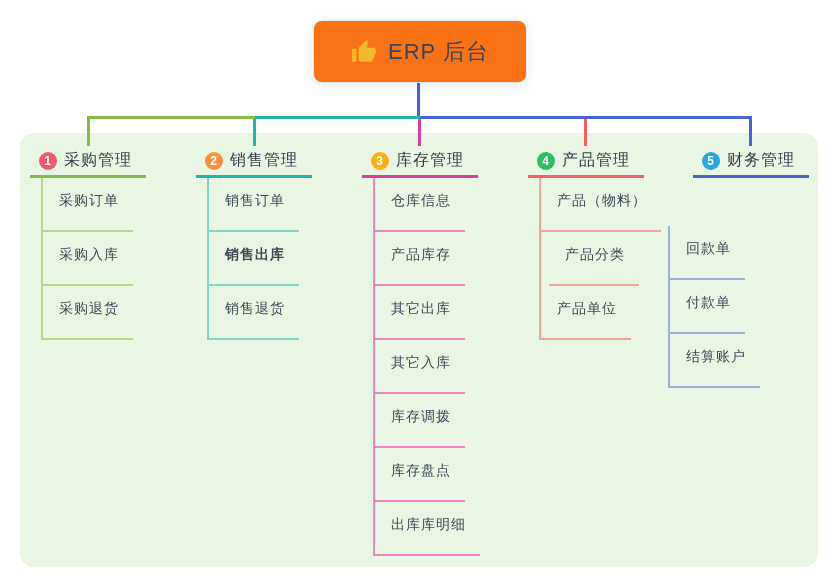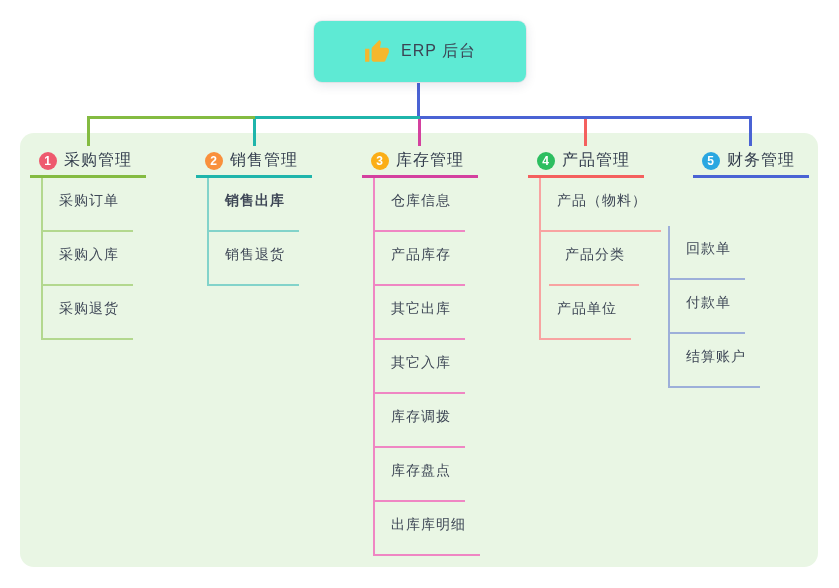--- a/index.html
+++ b/index.html
@@ -7,24 +7,24 @@
     position:relative;width:839px;height:588px;overflow:hidden;
     font-family:"Liberation Sans","DejaVu Sans",sans-serif;
     background:#ffffff;
   }
   .panel{
     position:absolute;left:20px;top:133px;width:798px;height:434px;
     border-radius:14px;
   }
   .root-card{
     position:absolute;left:314px;top:21px;width:212px;height:61px;
-    background:#5eead4;border-radius:8px;
+    background:#f97316;border-radius:8px;
     box-shadow:0 3px 12px rgba(30,40,70,.12),0 0 0 1px #f1f1f4;
     display:flex;align-items:center;justify-content:center;gap:11px;
-    font-size:16px;color:#3c4454;font-weight:500;letter-spacing:1px;
+    font-size:22px;color:#3c4454;font-weight:500;letter-spacing:1px;
   }
   .root-card svg{display:block;}
   .line{position:absolute;}
   .branch-title{
     position:absolute;width:116px;height:32px;box-sizing:border-box;
     display:flex;align-items:center;gap:7px;padding-left:9px;
     border-bottom:3px solid #ccc;
     font-size:16px;color:#333d4d;font-weight:500;letter-spacing:1px;
     white-space:nowrap;
   }
@@ -86,20 +86,23 @@
         </div>
     </div>
   </div>
 
   <div>
     <div class="branch-title" style="left: 196px; top: 146px; border-bottom-color: rgb(31, 181, 171);">
       <span class="badge" style="background-color: rgb(249, 144, 60);">2</span>
       <span>销售管理</span>
     </div>
     <div class="children" style="left: 207px; top: 178px; border-left-color: rgb(130, 211, 202);">
+      <div class="leaf" style="border-bottom-color: rgb(130, 211, 202);">
+        <span>销售订单</span>
+        </div>
       <div class="leaf" style="border-bottom-color: rgb(130, 211, 202); font-weight: bold;">
         <span>销售出库</span>
         </div>
       <div class="leaf" style="border-bottom-color: rgb(130, 211, 202);">
         <span>销售退货</span>
         </div>
     </div>
   </div>
 
   <div>

